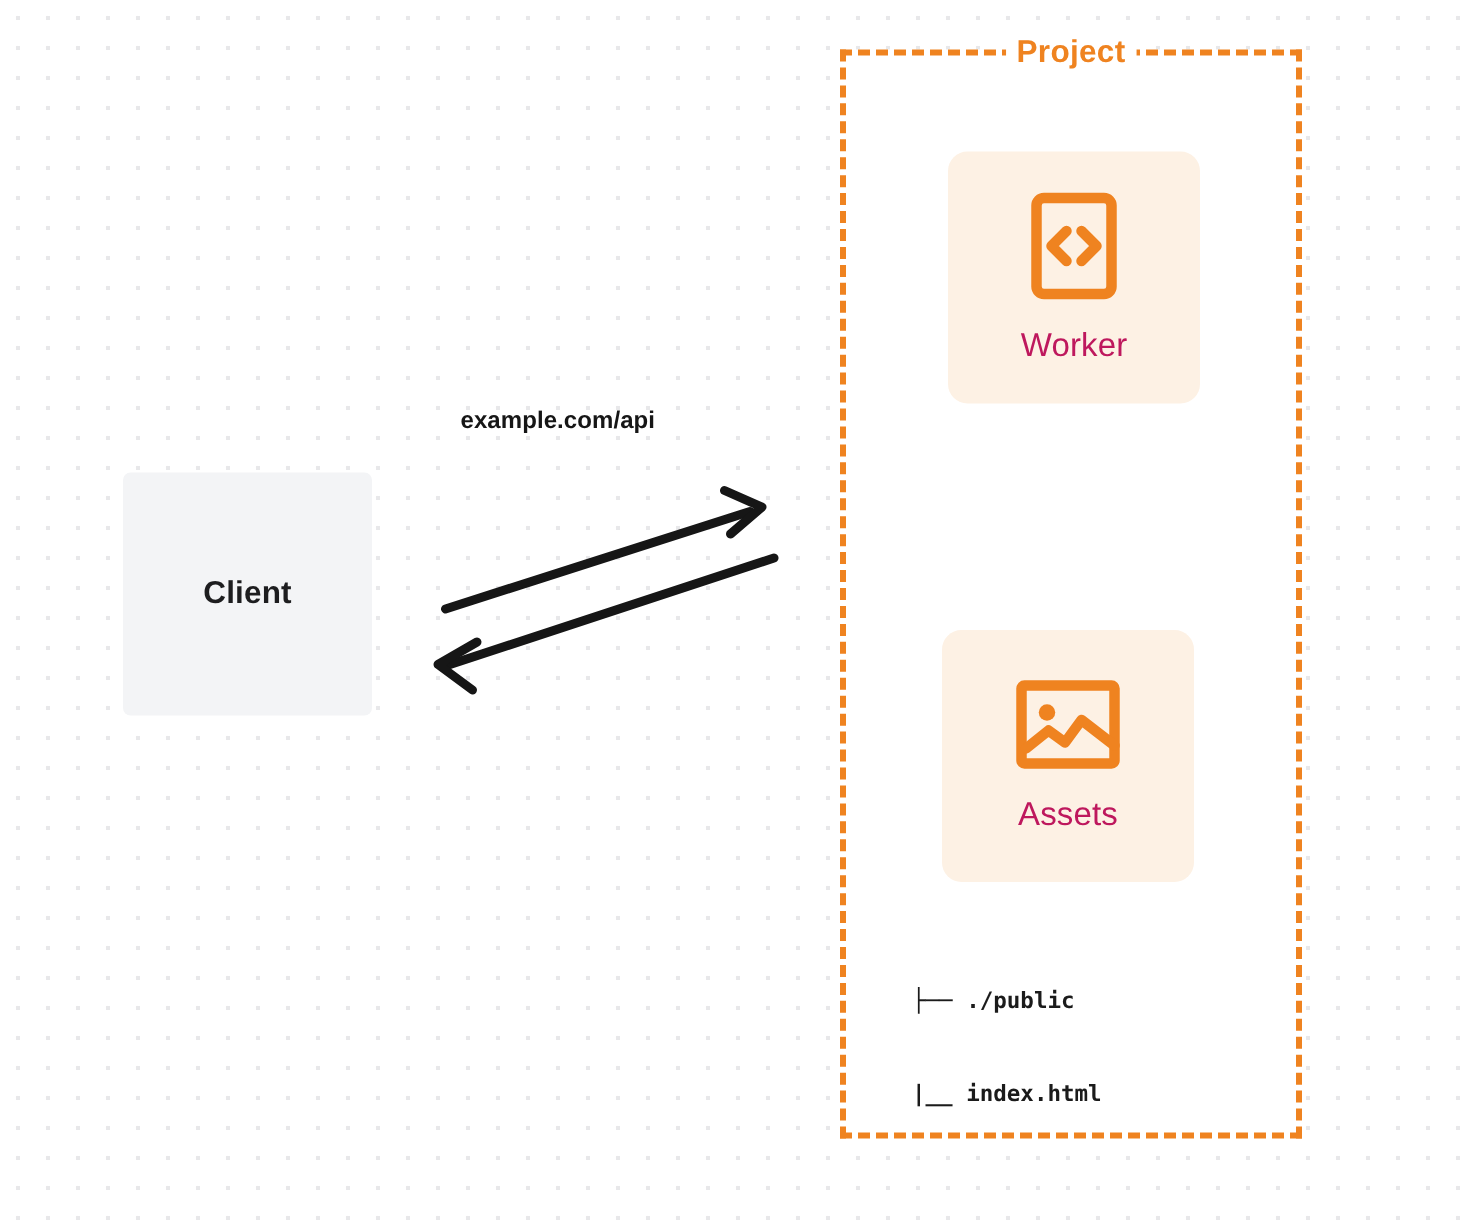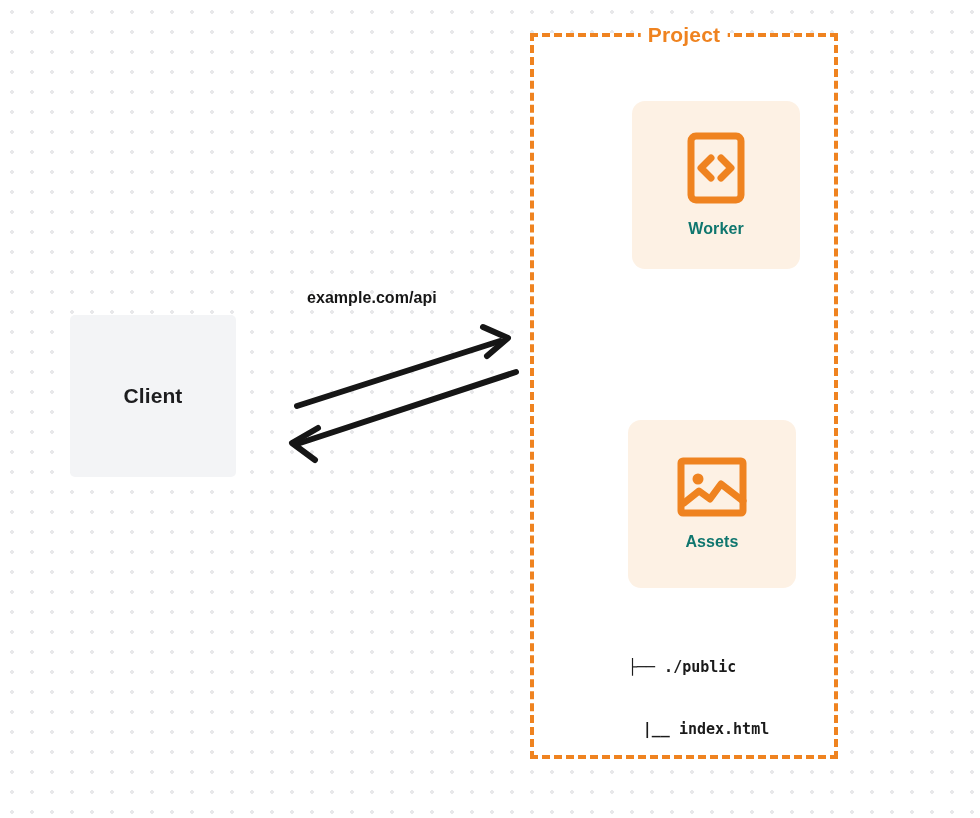--- a/index.html
+++ b/index.html
@@ -20,21 +20,21 @@
     height: 818px;
     background-color: #ffffff;
     background-image: radial-gradient(circle, #e8e8ea 1.6px, rgba(255,255,255,0) 1.7px);
     background-size: 20px 20px;
     background-position: 2px 2px;
   }
 
   
   #client-node {
     position: absolute;
-    left: 70px;
+    left: 82px;
     top: 315px;
     width: 166px;
     height: 162px;
     background: #f3f4f6;
     border-radius: 5px;
     display: flex;
     align-items: center;
     justify-content: center;
   }
   #client-node .node-label {
@@ -49,32 +49,32 @@
     position: absolute;
     left: 0;
     top: 0;
     width: 980px;
     height: 818px;
     pointer-events: none;
   }
   #request-label {
     position: absolute;
     left: 307px;
-    top: 289px;
+    top: 272px;
     font-size: 16px;
     font-weight: bold;
     color: #161616;
     letter-spacing: 0.05px;
     white-space: nowrap;
   }
 
   
   #project-group {
     position: absolute;
-    left: 530px;
+    left: 560px;
     top: 33px;
     width: 308px;
     height: 726px;
     background: #ffffff;
     border: 4px dashed #ef8320;
     box-sizing: border-box;
   }
   #project-title {
     position: absolute;
     left: 50%;
@@ -102,46 +102,45 @@
     align-items: center;
     justify-content: center;
   }
   #worker-card { left: 632px; top: 101px; }
   #assets-card { left: 628px; top: 420px; }
   .service-card .card-icon {
     display: block;
     margin-bottom: 12px;
   }
   .service-card .card-label {
-    font-size: 16px;
-    font-weight: bold;
-    color: #0f766e;
+    font-size: 22px;
+    font-weight: normal;
+    color: #be185d;
     letter-spacing: 0.1px;
   }
 
   
   #file-tree {
     position: absolute;
     left: 608px;
     top: 616px;
     width: 196px;
     font-family: "DejaVu Sans Mono", monospace;
     font-size: 15px;
     font-weight: bold;
     color: #1b1b1b;
     line-height: 20.5px;
     white-space: pre;
   }
   #file-tree .tree-row {
     display: block;
-    text-align: center;
+    text-align: left;
   }
   #file-tree .tree-row.tree-root {
     text-align: left;
-    margin-left: 20px;
   }
 </style>
 </head>
 <body>
 
 <div id="canvas">
 
   <div id="client-node">
     <span class="node-label">Client</span>
   </div>

